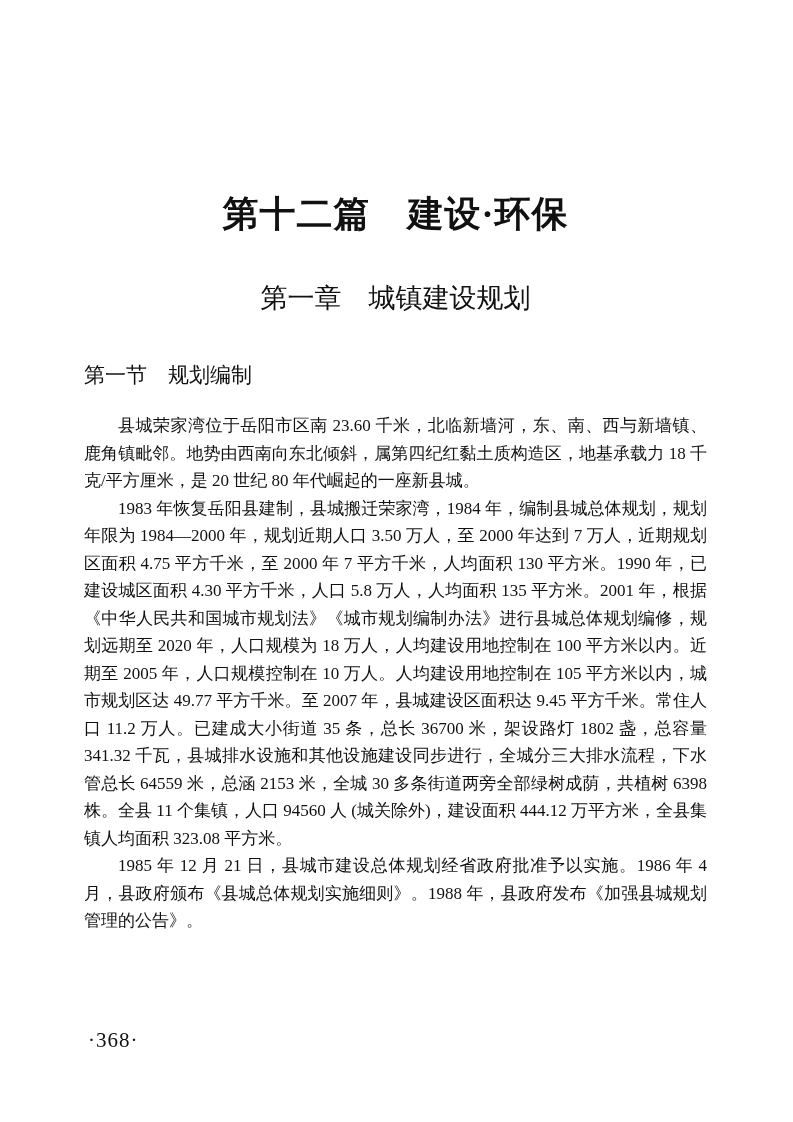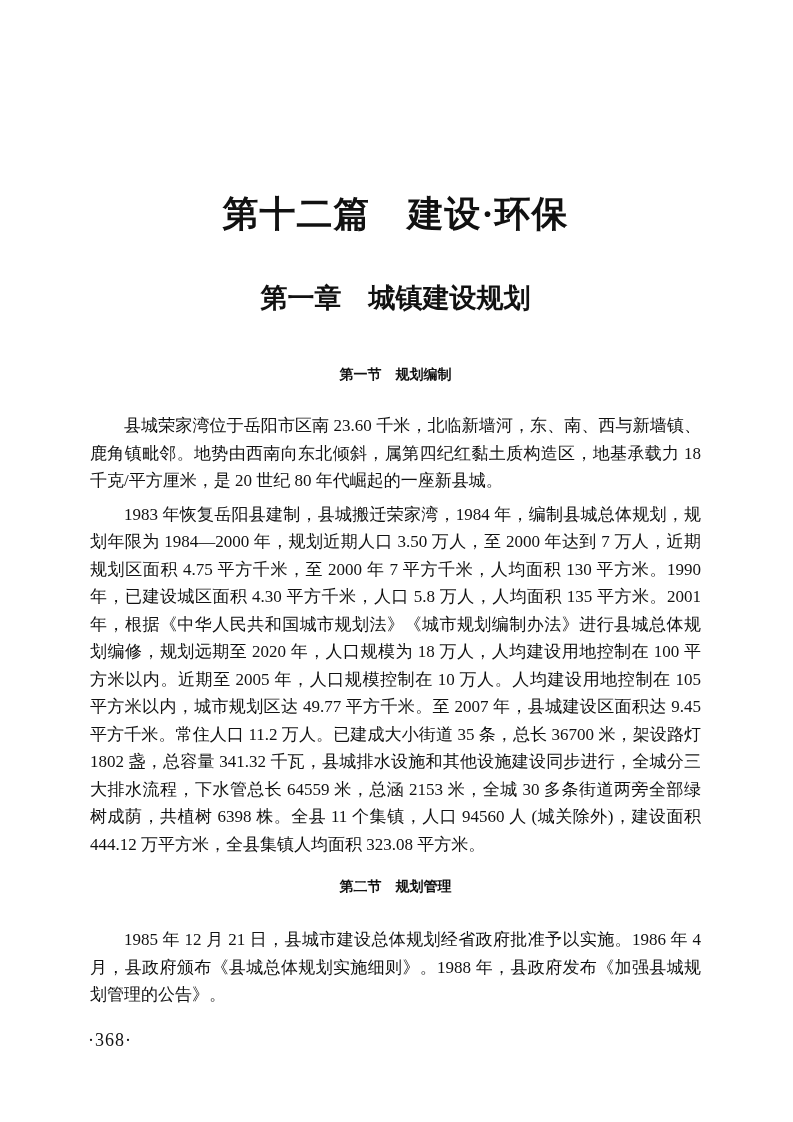--- a/index.html
+++ b/index.html
@@ -28,69 +28,67 @@
     line-height: 44px;
     font-weight: bold;
     text-align: center;
     white-space: pre;
     letter-spacing: 1px;
   }
   h2.chapter-title {
     margin: 46px 0 0 0;
     font-size: 27px;
     line-height: 32px;
-    font-weight: bold;
+    font-weight: normal;
     text-align: center;
     white-space: pre;
   }
   h3.section-heading {
-    font-size: 14px;
+    font-size: 21px;
     line-height: 26px;
-    font-weight: bold;
-    text-align: center;
+    font-weight: normal;
     white-space: pre;
   }
   h3.first {
     margin: 48px 0 24px 0;
   }
   h3.second {
     margin: 16px 0 26px 0;
   }
   p.body-para {
-    margin: 6px;
+    margin: 0;
     font-size: 17px;
     line-height: 27.5px;
     text-align: justify;
     text-justify: inter-ideograph;
     text-indent: 2em;
   }
   .page-number {
     position: absolute;
     left: 88px;
     top: 1030px;
-    font-size: 18px;
+    font-size: 21px;
     line-height: 20px;
     letter-spacing: 1px;
   }
 </style>
 </head>
 <body>
 
 <div class="page">
 
   <h1 class="part-title">第十二篇　建设·环保</h1>
 
   <h2 class="chapter-title">第一章　城镇建设规划</h2>
 
   <section>
     <h3 class="section-heading first">第一节　规划编制</h3>
     <p class="body-para">县城荣家湾位于岳阳市区南 23.60 千米，北临新墙河，东、南、西与新墙镇、鹿角镇毗邻。地势由西南向东北倾斜，属第四纪红黏土质构造区，地基承载力 18 千克/平方厘米，是 20 世纪 80 年代崛起的一座新县城。</p>
     <p class="body-para">1983 年恢复岳阳县建制，县城搬迁荣家湾，1984 年，编制县城总体规划，规划年限为 1984—2000 年，规划近期人口 3.50 万人，至 2000 年达到 7 万人，近期规划区面积 4.75 平方千米，至 2000 年 7 平方千米，人均面积 130 平方米。1990 年，已建设城区面积 4.30 平方千米，人口 5.8 万人，人均面积 135 平方米。2001 年，根据《中华人民共和国城市规划法》《城市规划编制办法》进行县城总体规划编修，规划远期至 2020 年，人口规模为 18 万人，人均建设用地控制在 100 平方米以内。近期至 2005 年，人口规模控制在 10 万人。人均建设用地控制在 105 平方米以内，城市规划区达 49.77 平方千米。至 2007 年，县城建设区面积达 9.45 平方千米。常住人口 11.2 万人。已建成大小街道 35 条，总长 36700 米，架设路灯 1802 盏，总容量 341.32 千瓦，县城排水设施和其他设施建设同步进行，全城分三大排水流程，下水管总长 64559 米，总涵 2153 米，全城 30 多条街道两旁全部绿树成荫，共植树 6398 株。全县 11 个集镇，人口 94560 人 (城关除外)，建设面积 444.12 万平方米，全县集镇人均面积 323.08 平方米。</p>
   </section>
 
   <section>
-    <h3 class="section-heading second">第二节　规划管理</h3>
     <p class="body-para">1985 年 12 月 21 日，县城市建设总体规划经省政府批准予以实施。1986 年 4 月，县政府颁布《县城总体规划实施细则》。1988 年，县政府发布《加强县城规划管理的公告》。</p>
   </section>
 
   <div class="page-number">·368·</div>
 
 </div>
 
 </body></html>

